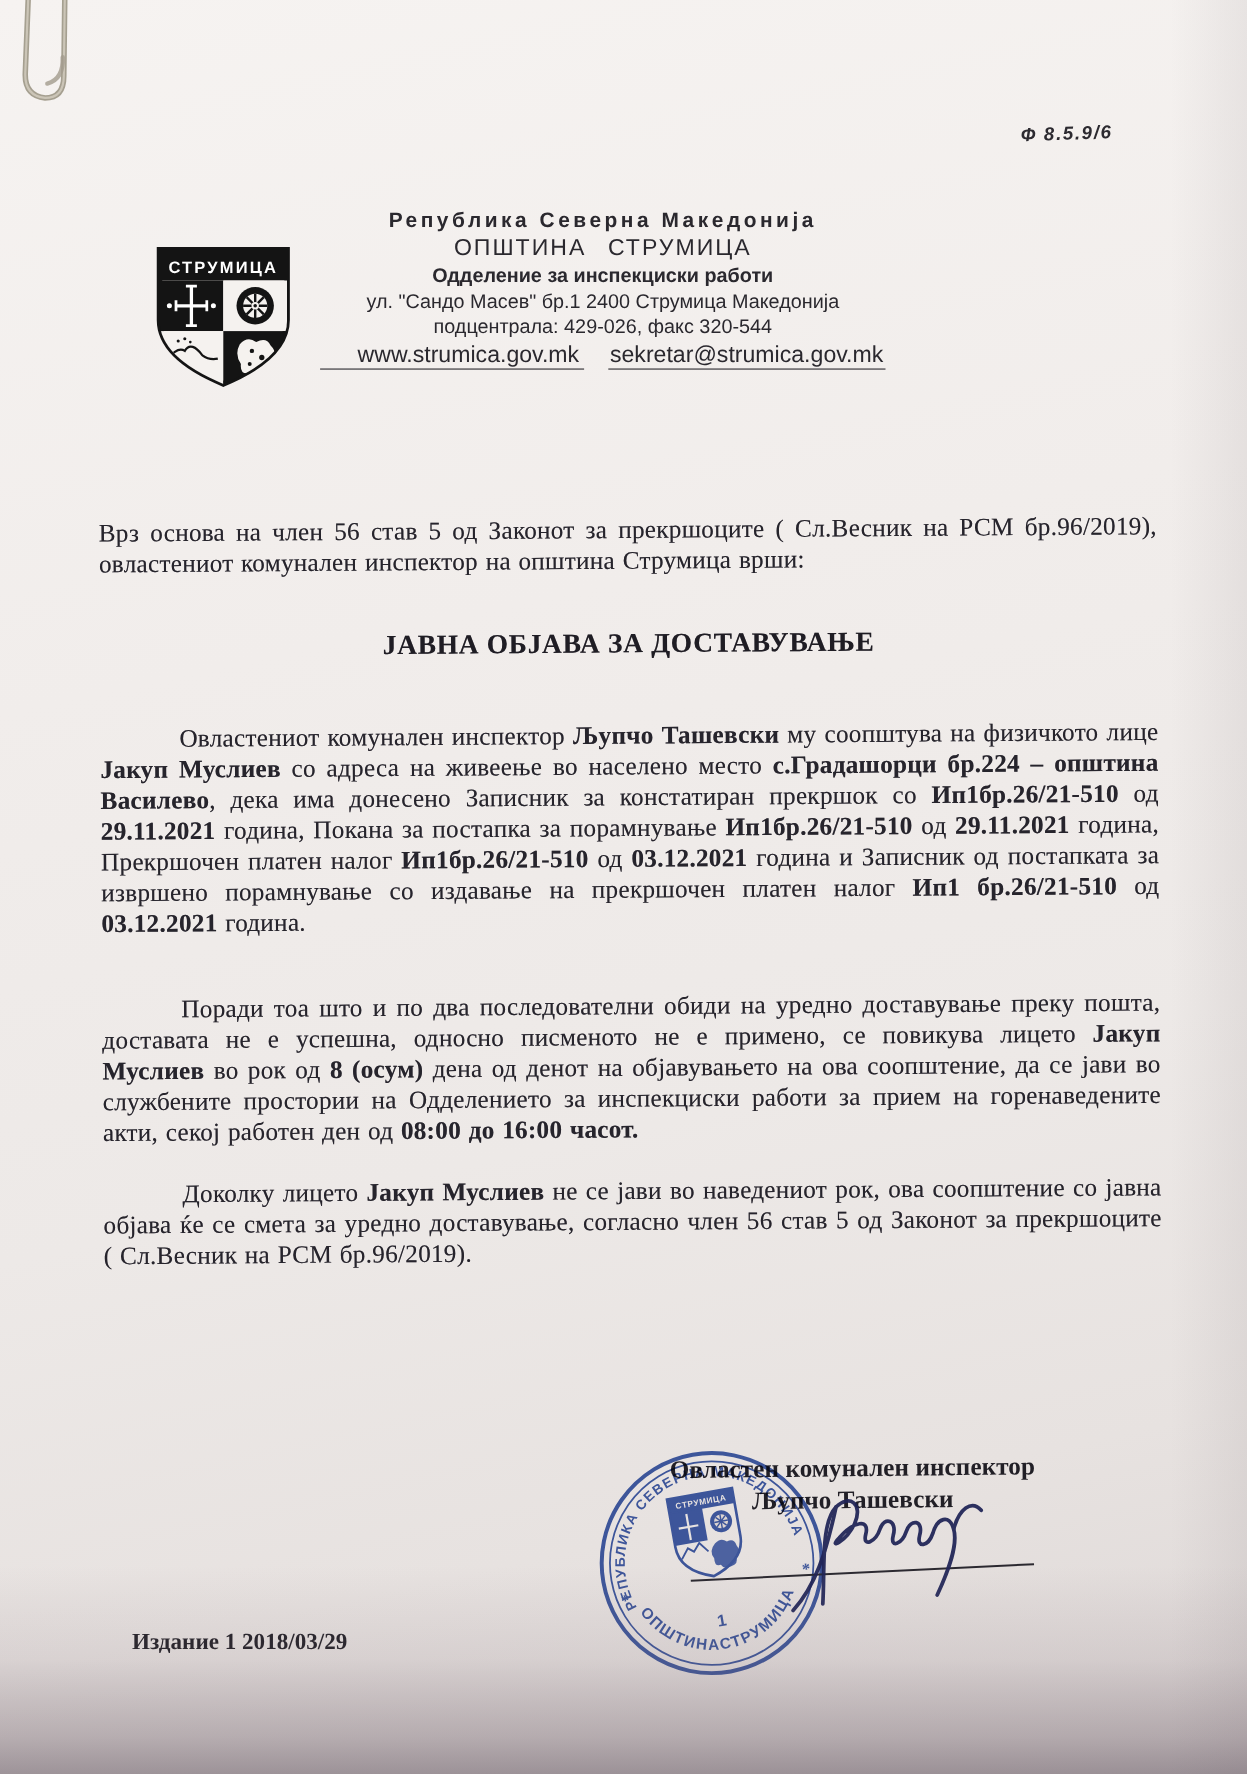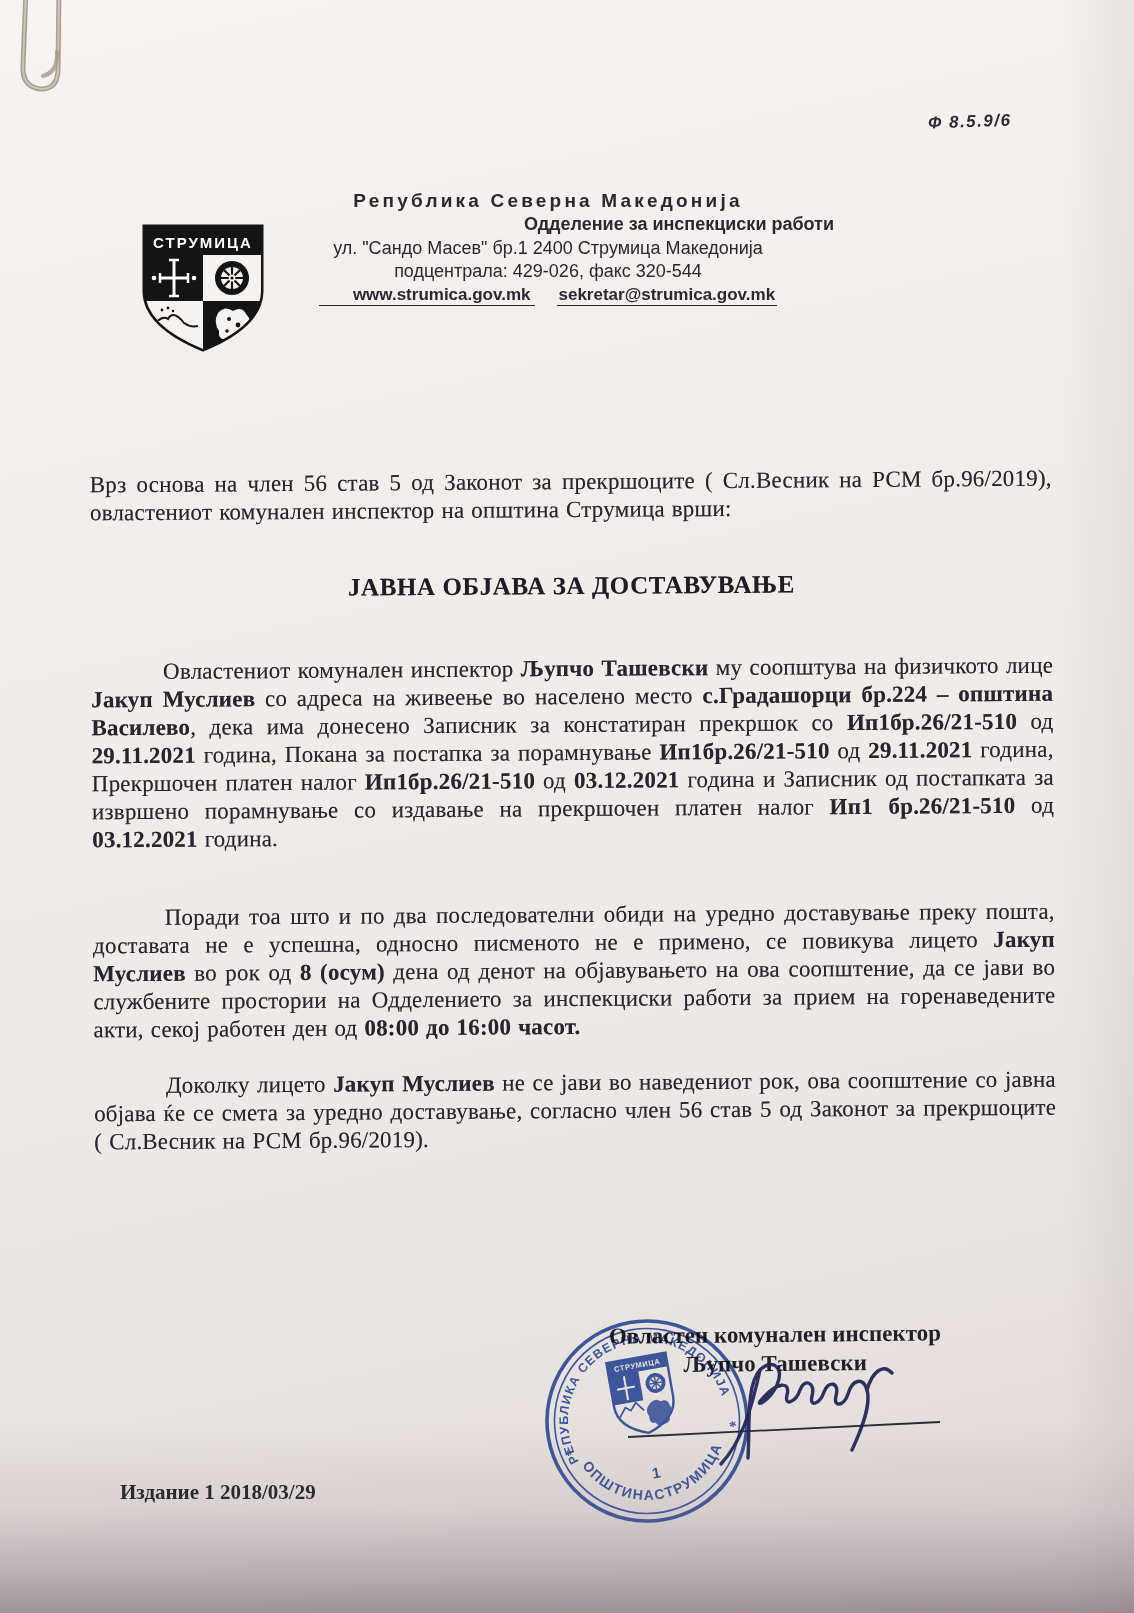--- a/index.html
+++ b/index.html
@@ -16,24 +16,24 @@
     background:linear-gradient(to left,rgba(120,110,115,.10),rgba(120,110,115,0));}
   .paperclip{position:absolute;left:6px;top:-6px;}
   .form-code{position:absolute;left:928px;top:112px;font-family:"Liberation Sans",sans-serif;
     font-size:17px;font-weight:bold;font-style:italic;letter-spacing:1.5px;color:#2c2a30;transform:rotate(-2deg);}
   
   .logo{position:absolute;left:139px;top:221px;}
   .lh{position:absolute;left:262px;top:190px;width:572px;text-align:center;
     font-family:"Liberation Sans","DejaVu Sans",sans-serif;color:#2a282e;}
   .lh .l1{font-size:19px;font-weight:bold;letter-spacing:3.2px;}
   .lh .l2{font-size:21px;letter-spacing:1.8px;word-spacing:12px;margin-top:2px;}
-  .lh .l3{font-size:18px;font-weight:bold;margin-top:2px;text-align:right;}
+  .lh .l3{font-size:18px;font-weight:bold;margin-top:2px;}
   .lh .l4{font-size:18px;margin-top:3px;}
   .lh .l5{font-size:18px;margin-top:2px;}
-  .lh .l6{font-size:17px;margin-top:3px;font-weight:bold;}
+  .lh .l6{font-size:21px;margin-top:3px;}
   .lh .site{border-bottom:1.5px solid #2a282e;padding:0 4px 1px 34px;margin-right:22px;}
   .lh .mail{border-bottom:1.5px solid #2a282e;padding:0 2px 1px 2px;}
   
   .doc{position:absolute;left:92px;top:468px;width:962px;transform:rotate(-0.4deg);}
   .doc p{margin:0;font-size:23px;line-height:28px;text-align:justify;letter-spacing:.2px;word-spacing:1px;
     color:#26242c;text-shadow:0 0 .5px rgba(45,40,50,.45);}
   .doc p.ind{text-indent:72px;}
   .doc .b{font-weight:bold;}
   .title{margin:0;text-align:center;font-size:25px;font-weight:bold;letter-spacing:.6px;
     color:#1f1d24;text-shadow:0 0 .5px rgba(45,40,50,.5);}
@@ -102,20 +102,21 @@
     <rect x="64" y="80" width="58" height="48" fill="#141414"></rect>
     <path d="M 79,92 q 7,-8 15,-2 q 9,-5 13,3 q 7,7 1,14 q 4,9 -5,12 q -9,6 -15,-1 q -9,2 -8,-8 q -6,-9 -1,-18 z" fill="#f5f2ef"></path>
     <circle cx="90" cy="98" r="2" fill="#141414"></circle>
       <circle cx="99" cy="104" r="2.4" fill="#141414"></circle>
       <circle cx="88" cy="110" r="1.8" fill="#141414"></circle>
   </g>
 </svg>
 
 <div class="lh">
   <div class="l1">Република Северна Македонија</div>
+  <div class="l2">ОПШТИНА СТРУМИЦА</div>
   <div class="l3">Одделение за инспекциски работи</div>
   <div class="l4">ул. "Сандо Масев"  бр.1  2400 Струмица Македонија</div>
   <div class="l5">подцентрала: 429-026, факс 320-544</div>
   <div class="l6">
     <span class="site">www.strumica.gov.mk</span><span class="mail">sekretar@strumica.gov.mk</span>
   </div>
 </div>
 
 <div class="doc">
   <p><span>Врз основа на член 56 став 5 од Законот за прекршоците ( Сл.Весник на РСМ бр.96/2019), овластениот комунален инспектор на општина Струмица врши:</span></p>

